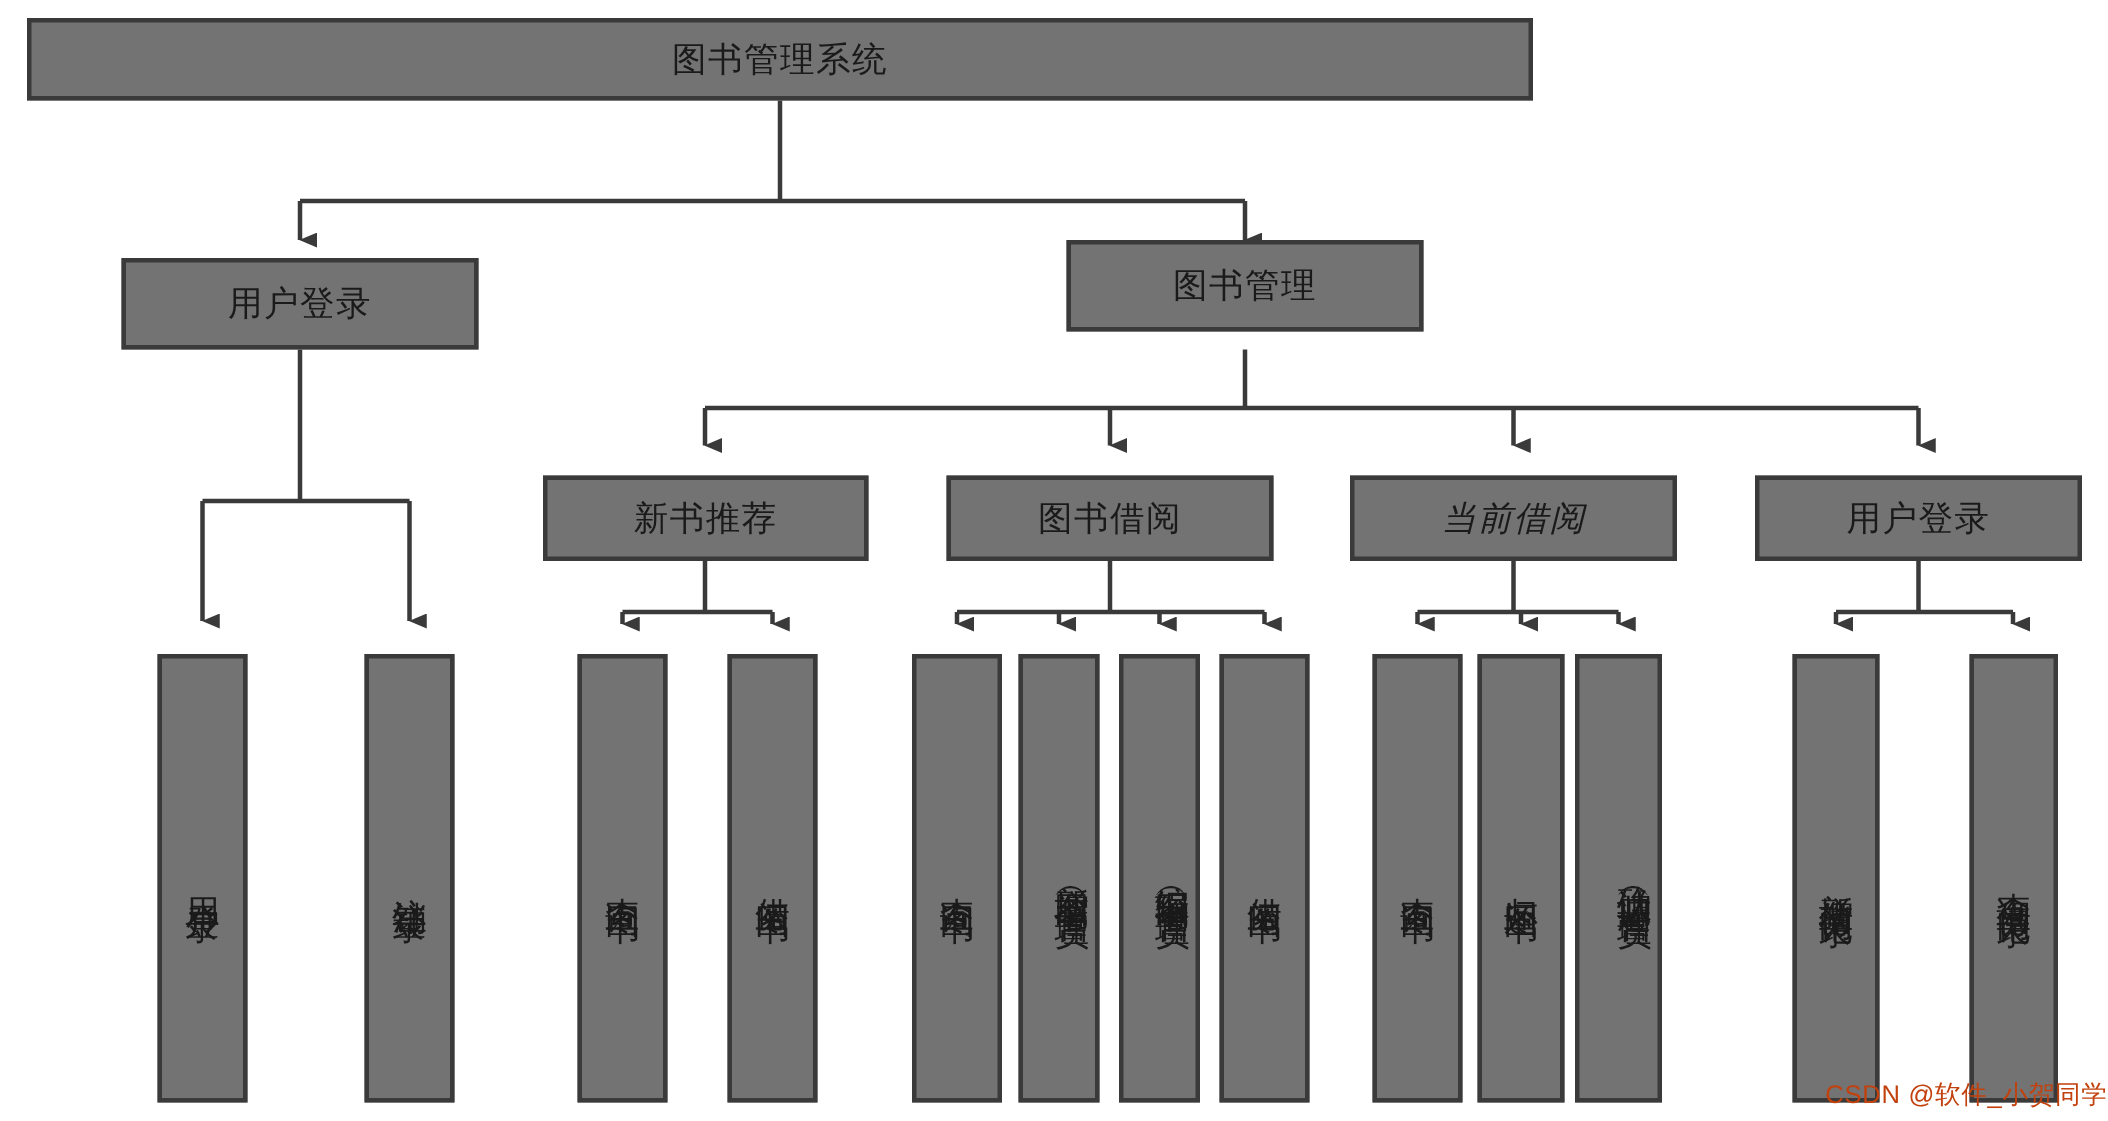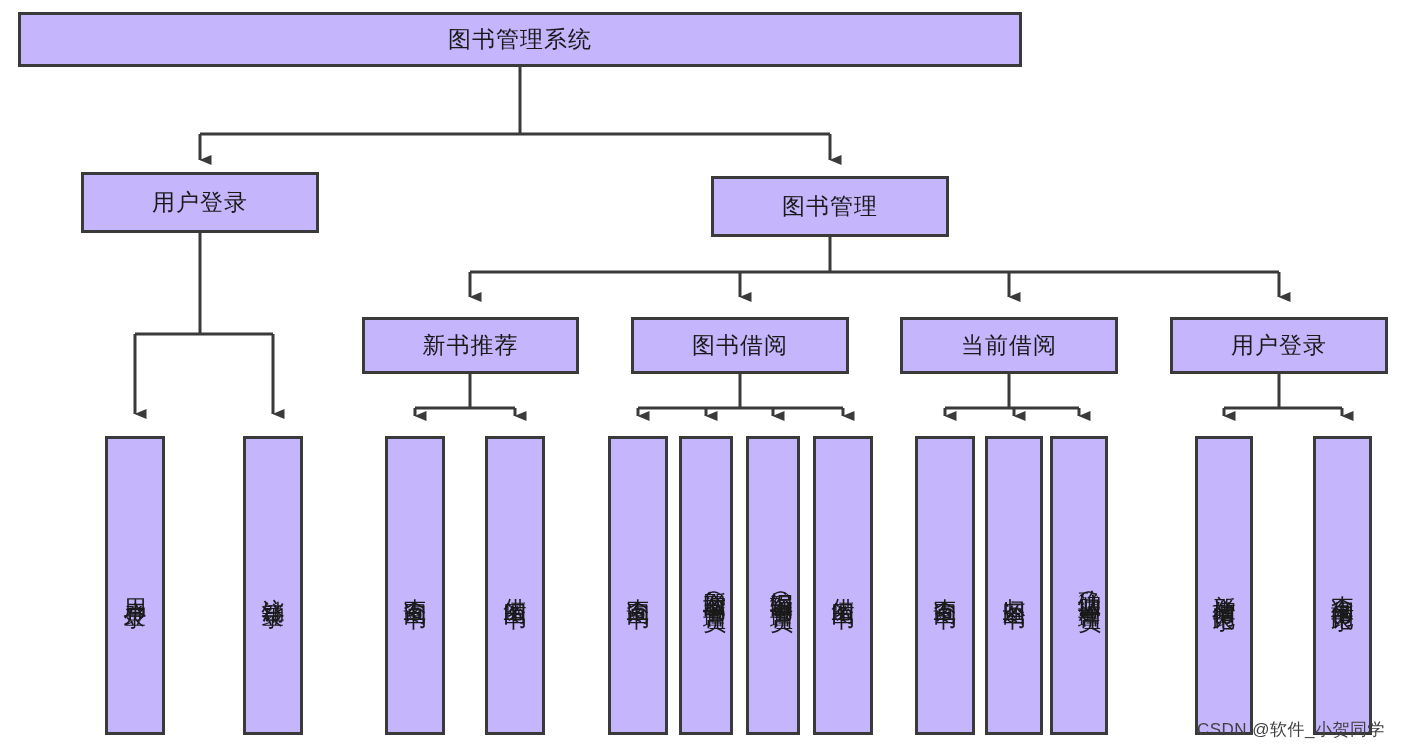--- a/index.html
+++ b/index.html
@@ -23,21 +23,21 @@
     left: 0;
     top: 0;
     width: 1405px;
     height: 747px;
     pointer-events: none;
   }
   .node {
     position: absolute;
     box-sizing: border-box;
     border: 3px solid #3a3a3a;
-    background: #c4b5fd;
+    background: #737373;
     display: flex;
     align-items: center;
     justify-content: center;
     color: #1a1a1a;
   }
   .node-h {
     font-size: 23px;
     line-height: 1.1;
     letter-spacing: 1px;
     white-space: nowrap;
@@ -53,24 +53,24 @@
     align-items: center;
     justify-content: center;
     text-align: center;
   }
   .node-v.top {
     align-items: flex-start;
     justify-content: center;
   }
   .watermark {
     position: absolute;
-    right: 20px;
+    right: 0;
     bottom: 6px;
     font-size: 17px;
-    color: #404040;
+    color: #c2410c;
     letter-spacing: 0.5px;
     white-space: nowrap;
   }
 </style>
 </head>
 <body>
 
 <div id="canvas">
 
   <svg class="wires" viewBox="0 0 1405 747" xmlns="http://www.w3.org/2000/svg">
@@ -124,31 +124,31 @@
     </g>
   </svg>
 
   <div class="node node-h" style="left: 18px; top: 12px; width: 1004px; height: 55px;">
     <span>图书管理系统</span>
   </div>
 
   <div class="node node-h" style="left: 81px; top: 172px; width: 238px; height: 61px;">
     <span>用户登录</span>
   </div>
-  <div class="node node-h" style="left: 711px; top: 176px; width: 238px; height: 61px;">
+  <div class="node node-h" style="left: 711px; top: 160px; width: 238px; height: 61px;">
     <span>图书管理</span>
   </div>
 
   <div class="node node-h" style="left: 631px; top: 317px; width: 218px; height: 57px;">
     <span>图书借阅</span>
   </div>
   <div class="node node-h" style="left: 362px; top: 317px; width: 217px; height: 57px;">
     <span>新书推荐</span>
   </div>
-  <div class="node node-h" style="left: 900px; top: 317px; width: 218px; height: 57px;">
+  <div class="node node-h" style="left: 900px; top: 317px; width: 218px; height: 57px; font-style: italic;">
     <span>当前借阅</span>
   </div>
   <div class="node node-h" style="left: 1170px; top: 317px; width: 218px; height: 57px;">
     <span>用户登录</span>
   </div>
 
   <div class="node node-v" style="left: 105px; top: 436px; width: 60px; height: 299px;">
     <span>用户登录</span>
   </div>
   <div class="node node-v" style="left: 243px; top: 436px; width: 60px; height: 299px;">

